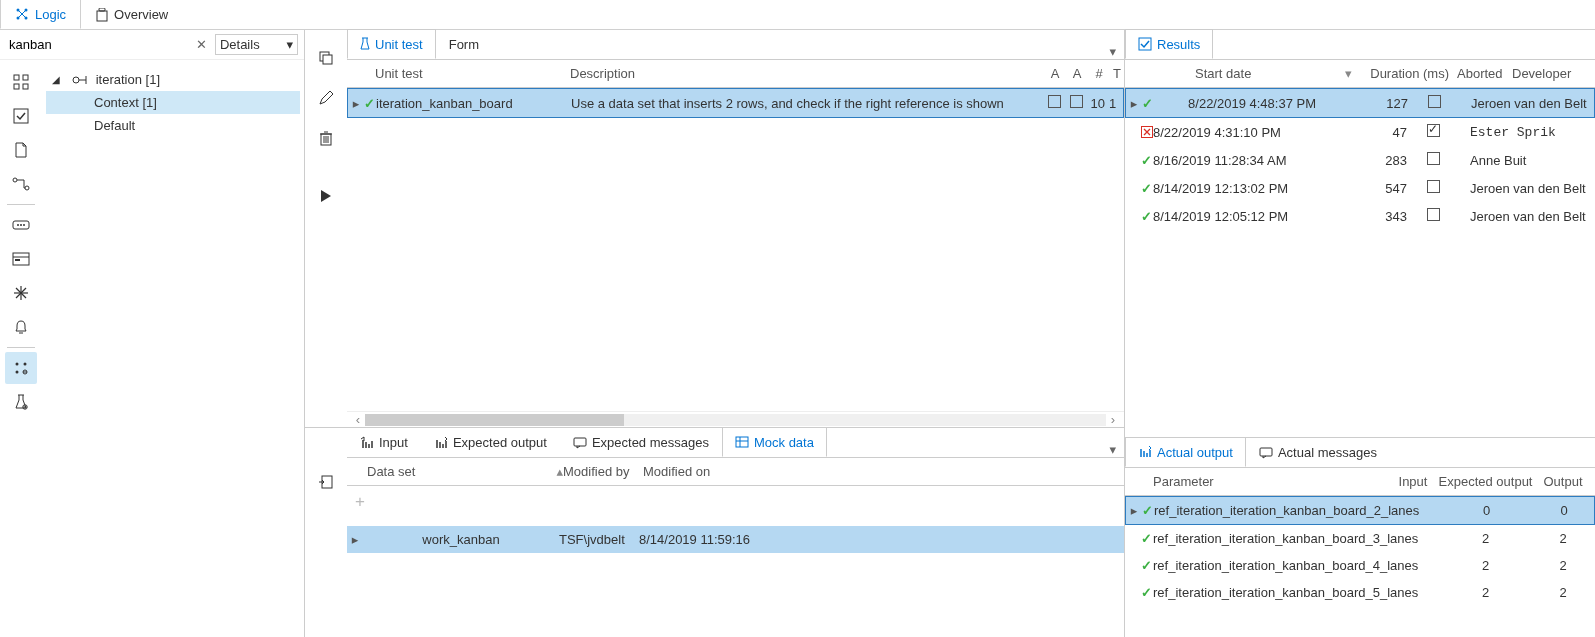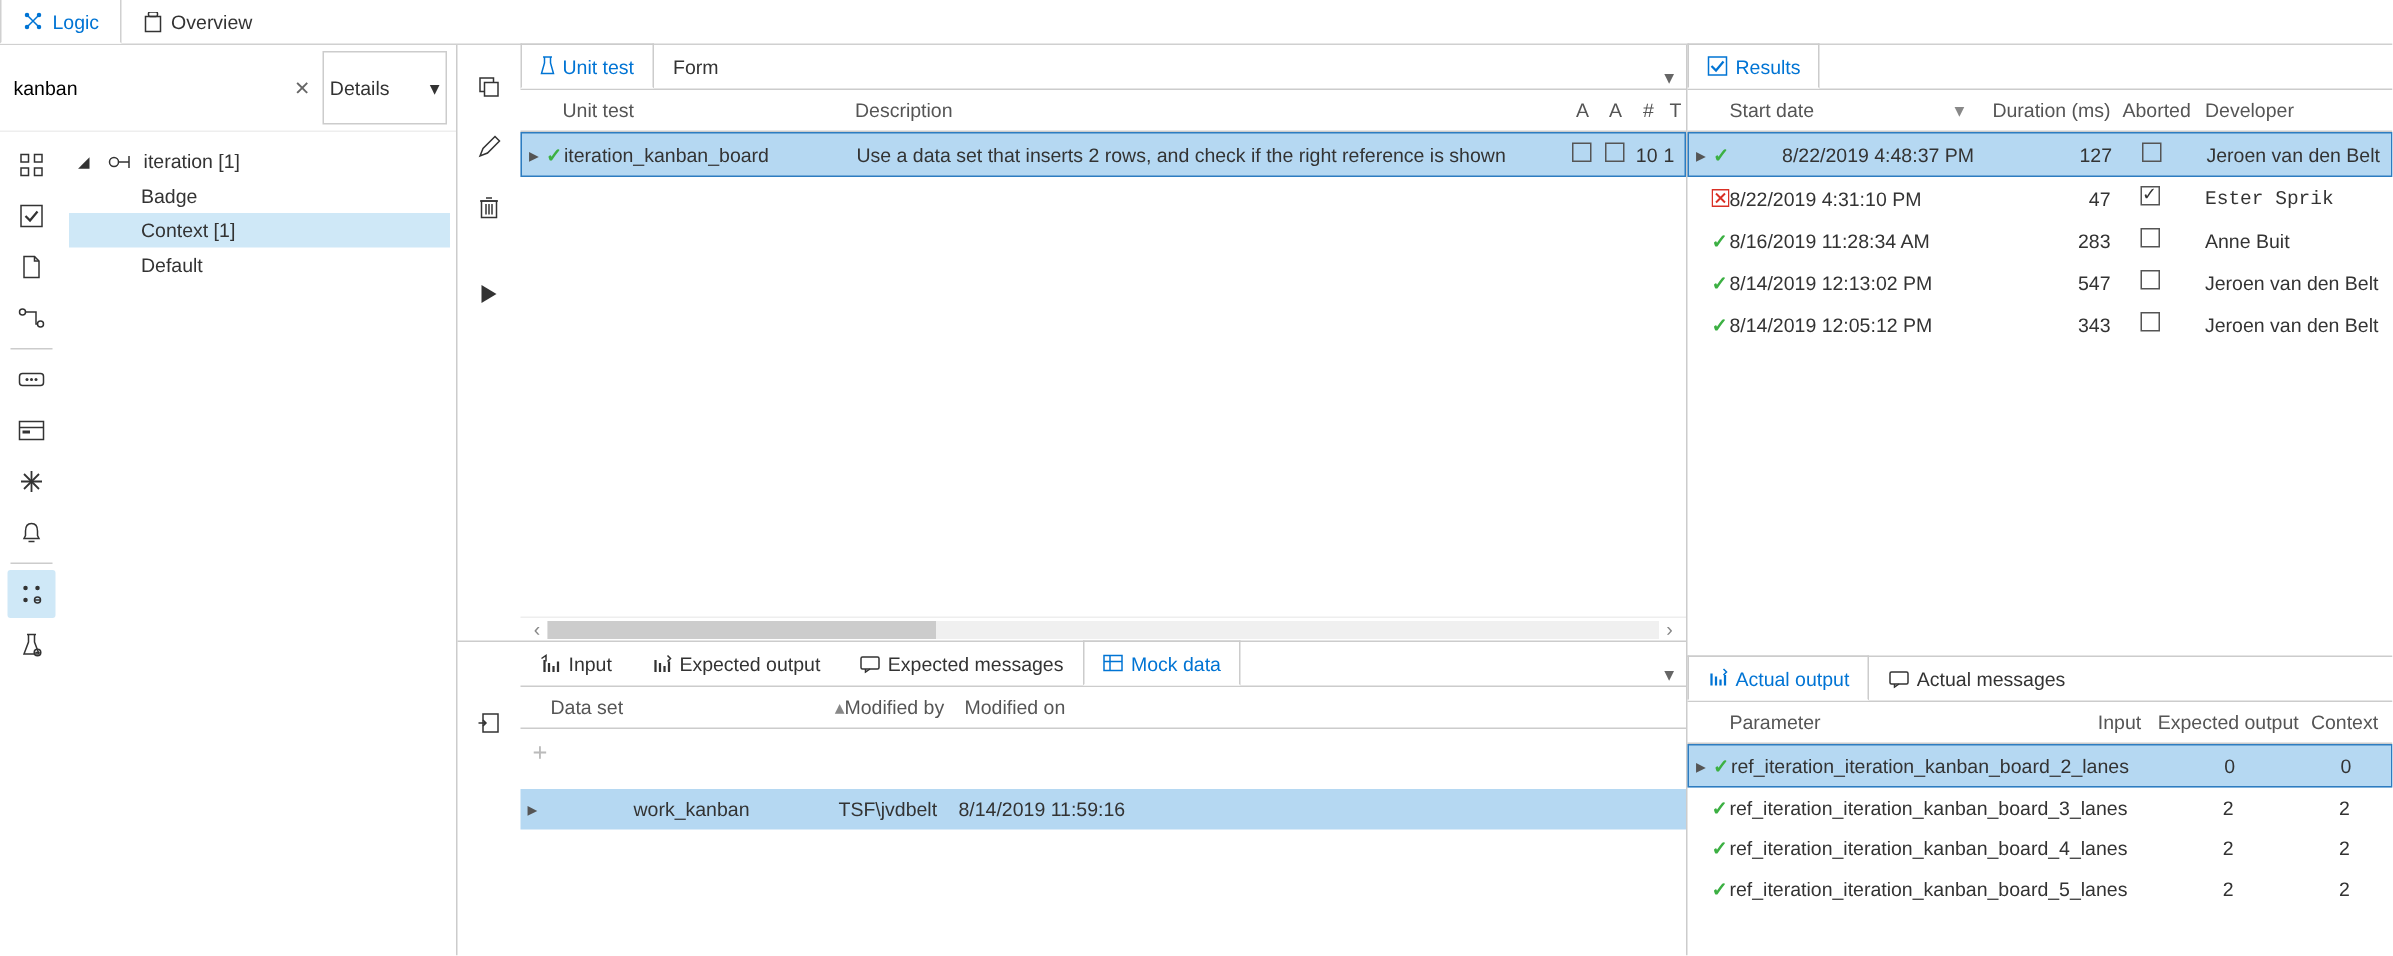--- a/index.html
+++ b/index.html
@@ -60,21 +60,21 @@
   font-size: 13px;
 }
 .clearx {
   color: #666;
   cursor: pointer;
   padding: 0 4px;
 }
 .details-dd {
   width: 95px;
   border: 1px solid #ccc;
-  padding: 16px 4px;
+  padding: 2px 4px;
   display: flex;
   justify-content: space-between;
   align-items: center;
   cursor: pointer;
   background: #fff;
 }
 .leftbody {
   flex: 1;
   display: flex;
 }
@@ -338,21 +338,20 @@
           <span style="font-size:10px;">◢</span>
           <span style="margin-left:6px;">
             <svg width="18" height="14">
                 <circle cx="4" cy="7" r="3" fill="none" stroke="#333"></circle>
                 <path d="M7 7 L14 7 L14 3 M14 7 L14 11" fill="none" stroke="#333"></path>
               </svg>
           </span>
           <span>iteration [1]</span>
         </div>
         <div id="tree-children">
-            <div class="treerow child">Badge</div>
             <div class="treerow child selected">Context [1]</div>
             <div class="treerow child">Default</div>
           </div>
       </div>
     </div>
   </div>
 
   <div class="middlepanel">
     <div class="midtop">
       <div class="midtoolbar">
@@ -509,21 +508,21 @@
               <svg width="14" height="14">
                 <rect x="1" y="1" width="12" height="12" fill="none" stroke="#0074d4"></rect>
                 <path d="M3 7 L6 10 L11 4" fill="none" stroke="#0074d4" stroke-width="1.5"></path>
               </svg>
             </span>
           <span>Results</span>
         </div>
       </div>
       <div class="gridhead">
         <div style="width:28px;"></div>
-        <div style="width:150px;">Start date</div>
+        <div style="width:150px;margin-left:42px;">Start date</div>
         <div style="width:12px;color:#888;">▾</div>
         <div style="width:100px;text-align:right;padding-right:8px;">Duration (ms)</div>
         <div style="width:55px;">Aborted</div>
         <div style="flex:1;">Developer</div>
       </div>
       <div id="results-rows">
           <div class="gridrow selected">
             <div class="rowcaret">▸</div>
             <div style="width:12px;"><span class="checkmark">✓</span></div>
             <div style="width:162px;text-align:right;">8/22/2019 4:48:37 PM</div>
@@ -587,21 +586,21 @@
               </svg>
             </span>
           <span>Actual messages</span>
         </div>
       </div>
       <div class="gridhead">
         <div style="width:28px;"></div>
         <div style="width:240px;">Parameter</div>
         <div style="width:40px;text-align:center;">Input</div>
         <div style="width:105px;text-align:center;">Expected output</div>
-        <div style="width:50px;text-align:center;">Context</div>
+        <div style="width:50px;text-align:center;">Output</div>
       </div>
       <div id="output-rows">
           <div class="gridrow selected">
             <div class="rowcaret">▸</div>
             <div style="width:12px;"><span class="checkmark">✓</span></div>
             <div style="width:240px;">ref_iteration_iteration_kanban_board_2_lanes</div>
             <div style="width:40px;text-align:center;"></div>
             <div style="width:105px;text-align:center;">0</div>
             <div style="width:50px;text-align:center;">0</div>
           </div>

